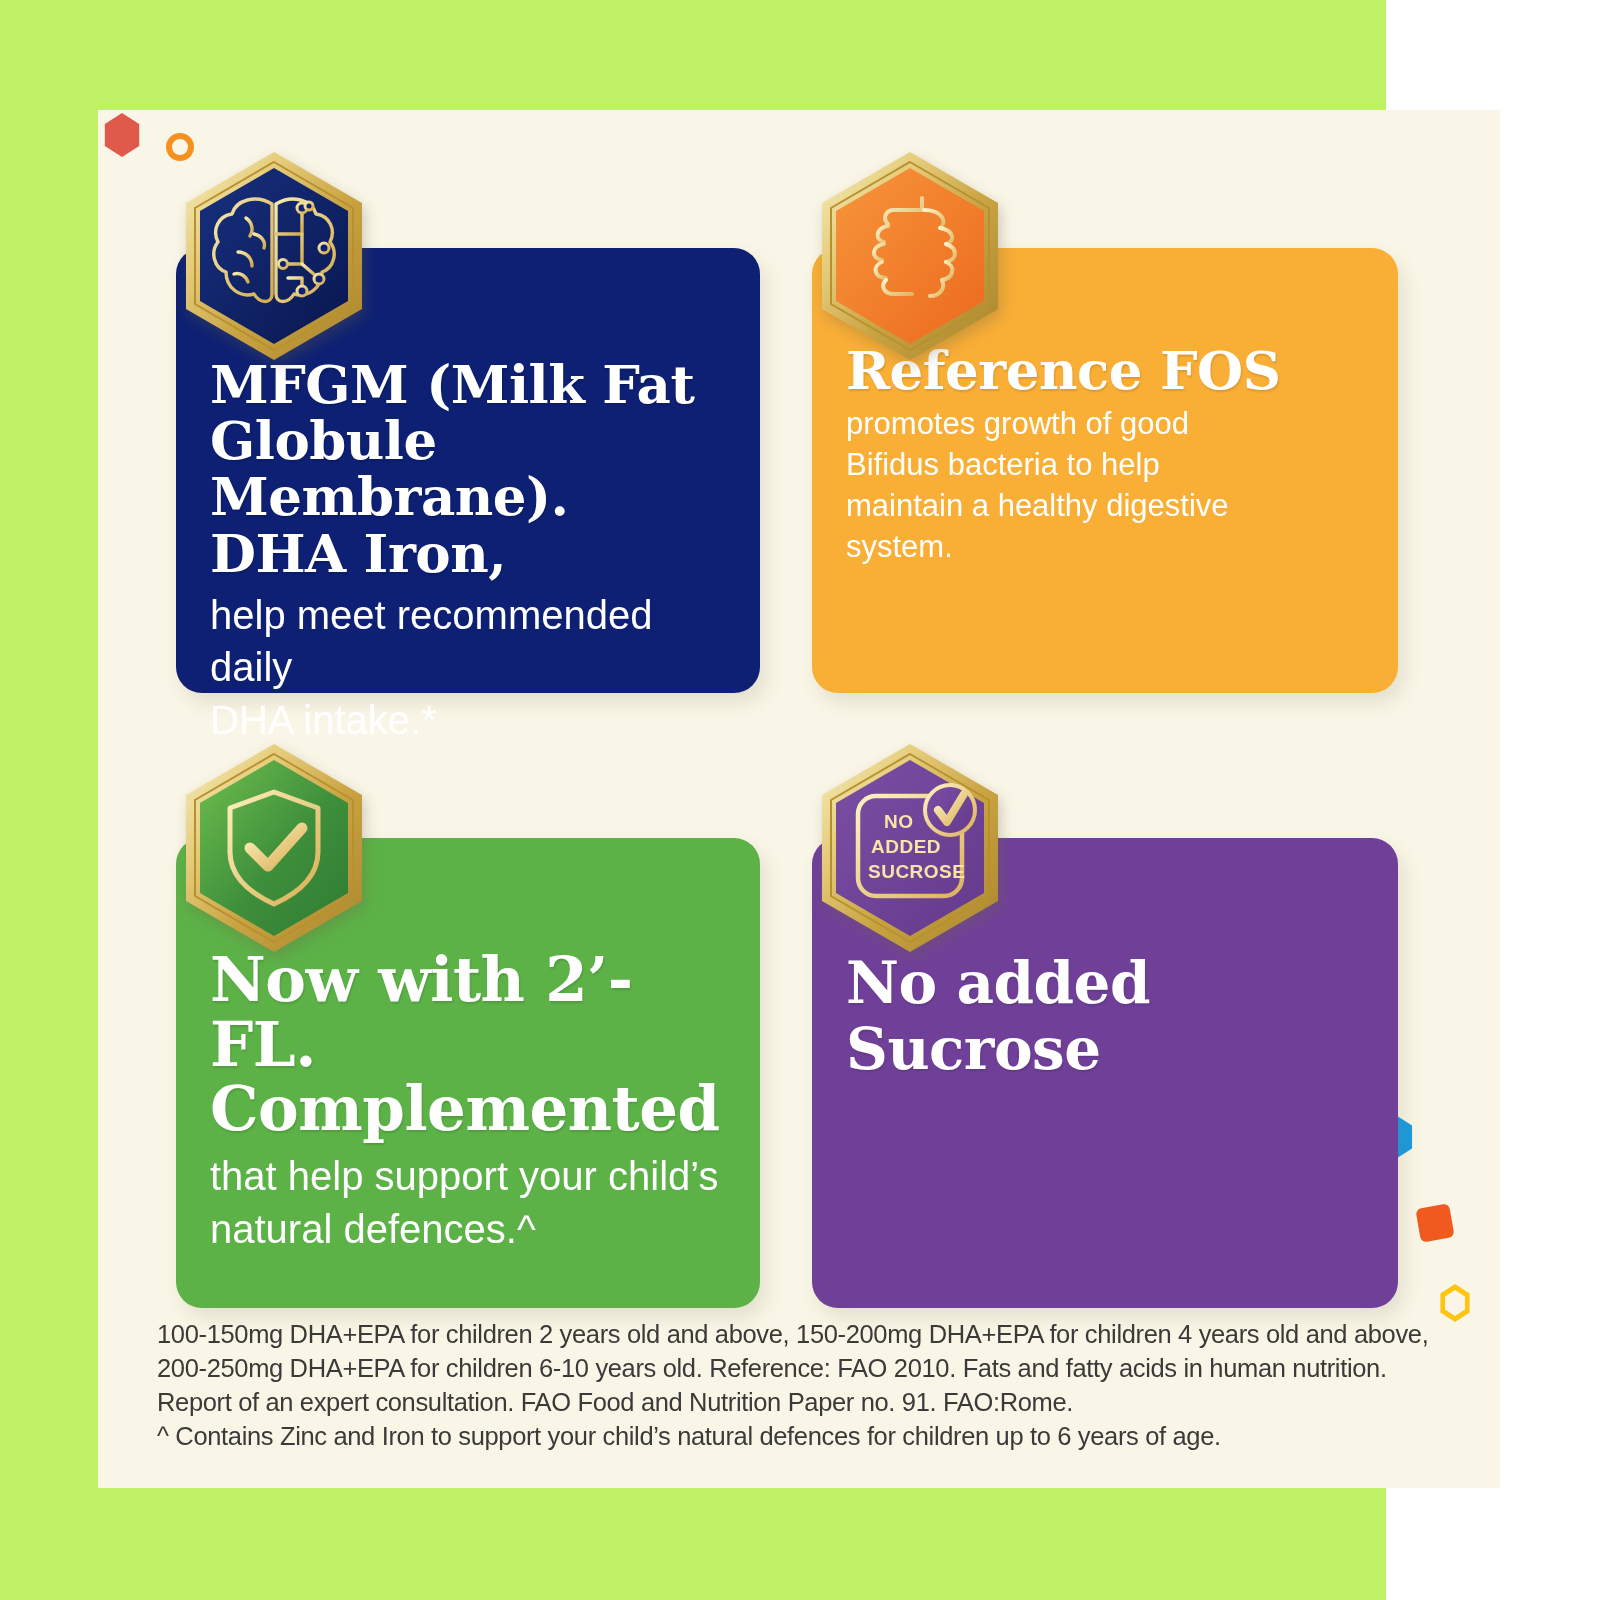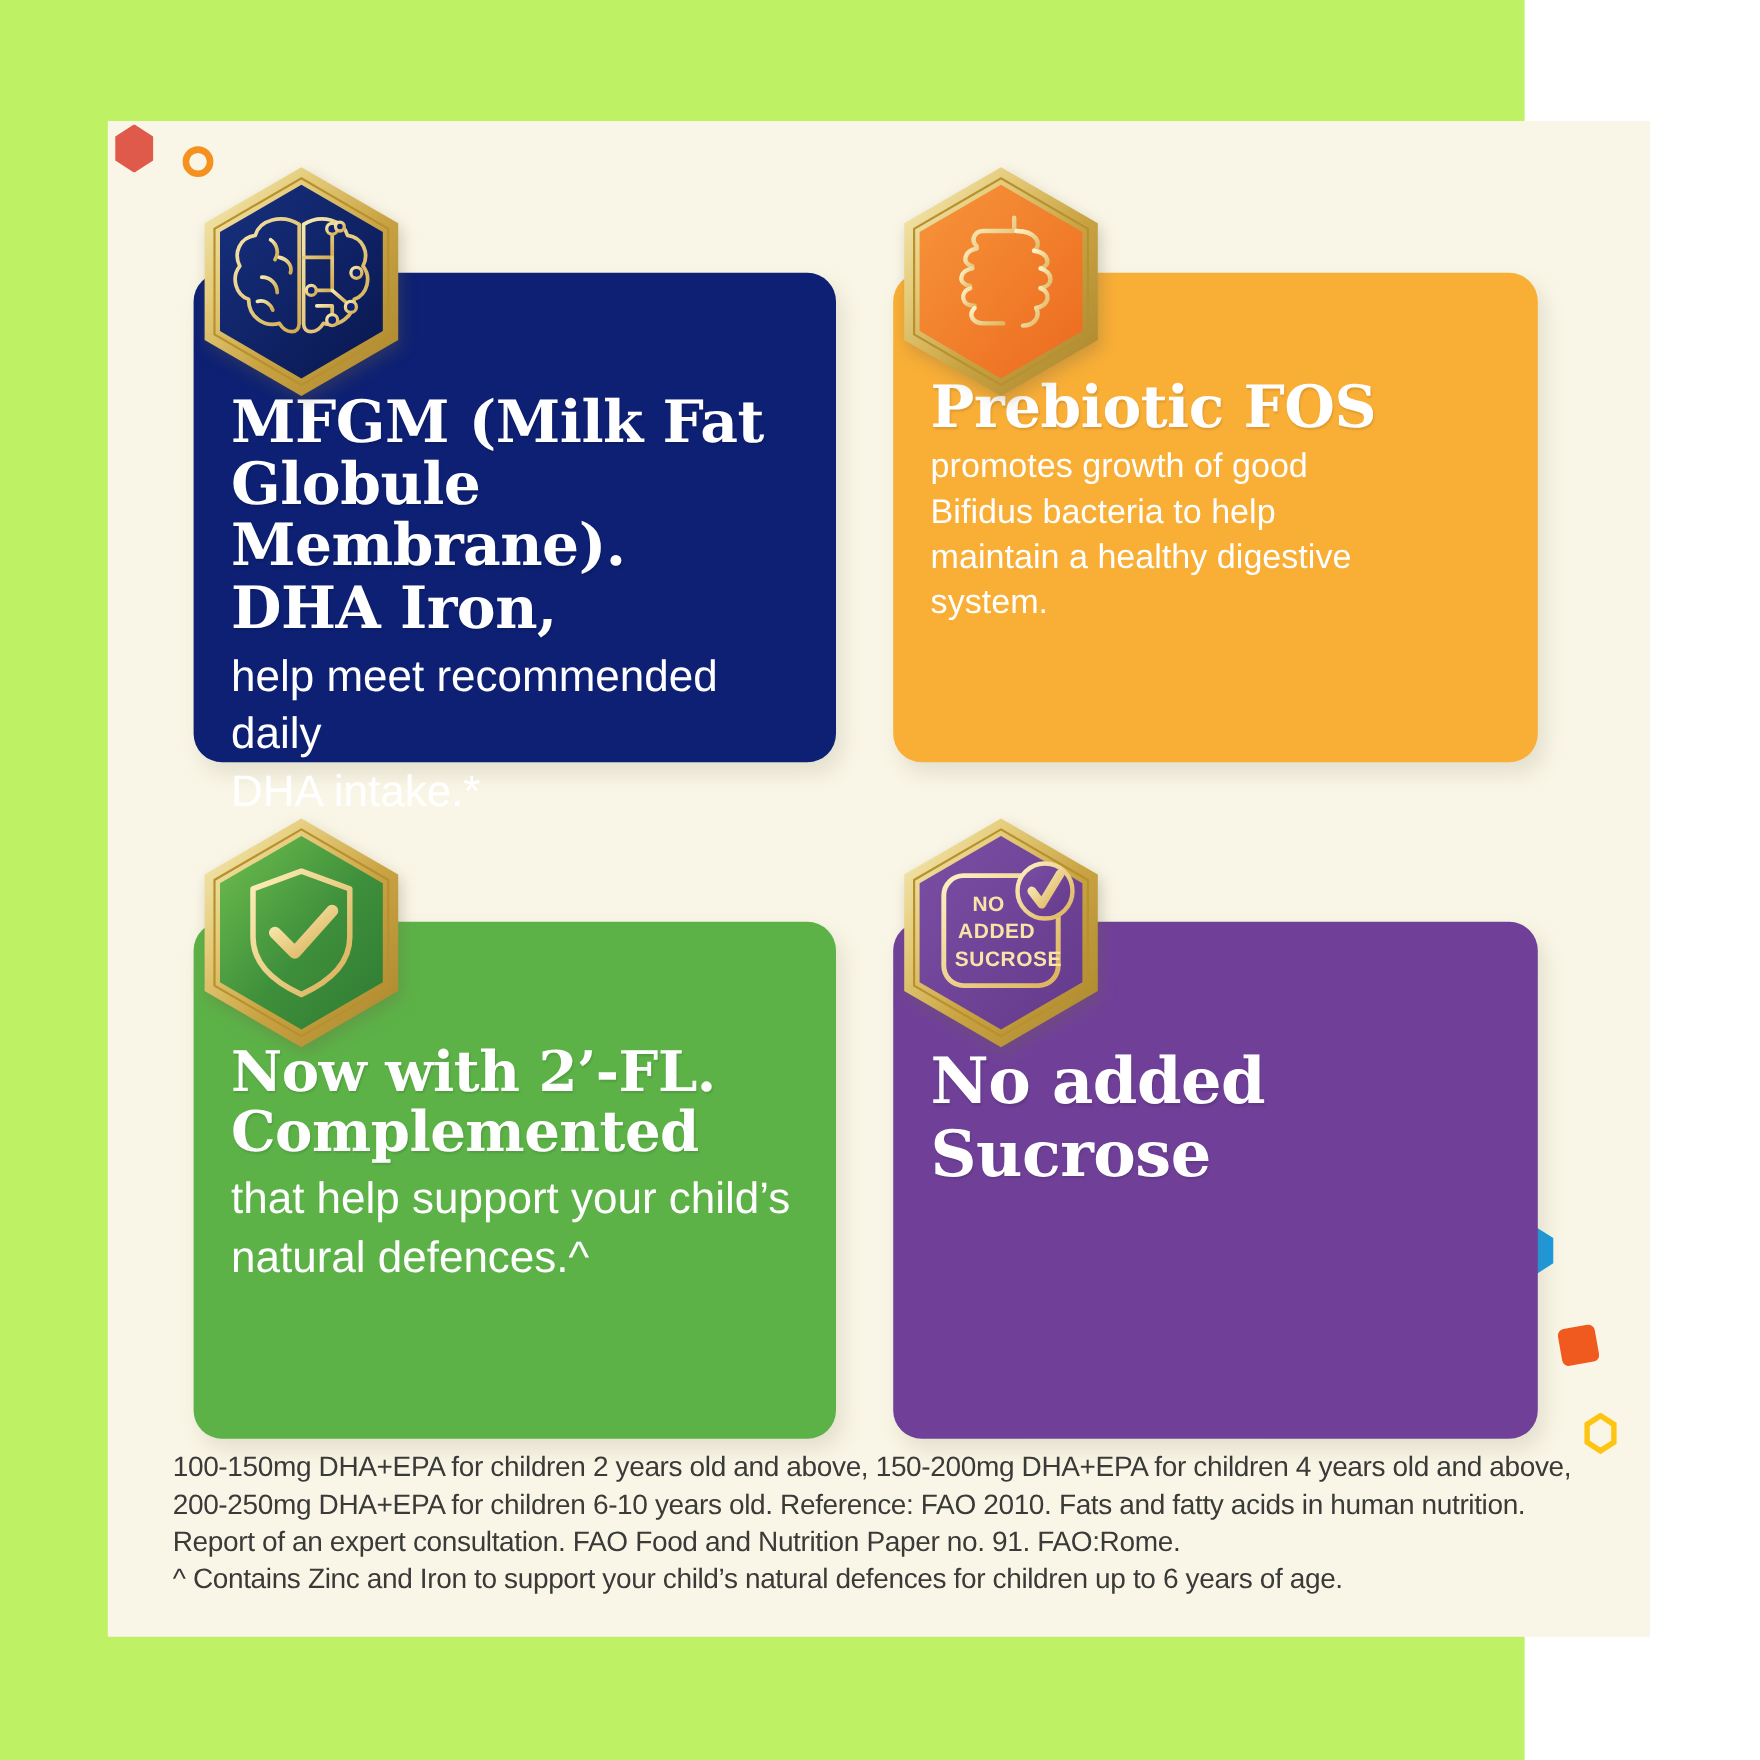--- a/index.html
+++ b/index.html
@@ -79,21 +79,21 @@
   .headline {
     font-family: "DejaVu Serif", serif;
     font-weight: bold;
     letter-spacing: -0.5px;
     margin: 0 0 4px 0;
     line-height: 1.06;
     text-shadow: 1px 2px 2px rgba(0,0,0,.12);
   }
   #card-mfgm .headline      { font-size: 53px; }
   #card-prebiotic .headline { font-size: 53px; margin-bottom: 6px;}
-  #card-2fl .headline       { font-size: 51px; }
+  #card-2fl .headline       { font-size: 61px; }
   #card-sucrose .headline   { font-size: 58px; line-height: 1.14; }
 
   .subline {
     font-family: "Liberation Sans", sans-serif;
     font-size: 40px;
     line-height: 1.32;
     margin: 8px 0 0 0;
     font-weight: 400;
   }
   #card-prebiotic .subline { font-size: 31px; margin-top: 4px; }
@@ -202,21 +202,21 @@
         <circle cx="143" cy="131" r="5"></circle>
         <circle cx="126" cy="143" r="5"></circle>
         <circle cx="107" cy="116" r="4.5"></circle>
       </g>
     </svg>
   </div>
 
   <div class="card" id="card-prebiotic">
     <div class="card-body">
       <h2 class="headline">
-        <span>Prebiotic FOS</span>
+        <span>Reference FOS</span>
       </h2>
       <p class="subline">
         <span>promotes growth of good</span><br>
         <span>Bifidus bacteria to help</span><br>
         <span>maintain a healthy digestive</span><br>
         <span>system.</span>
       </p>
     </div>
   </div>
 

